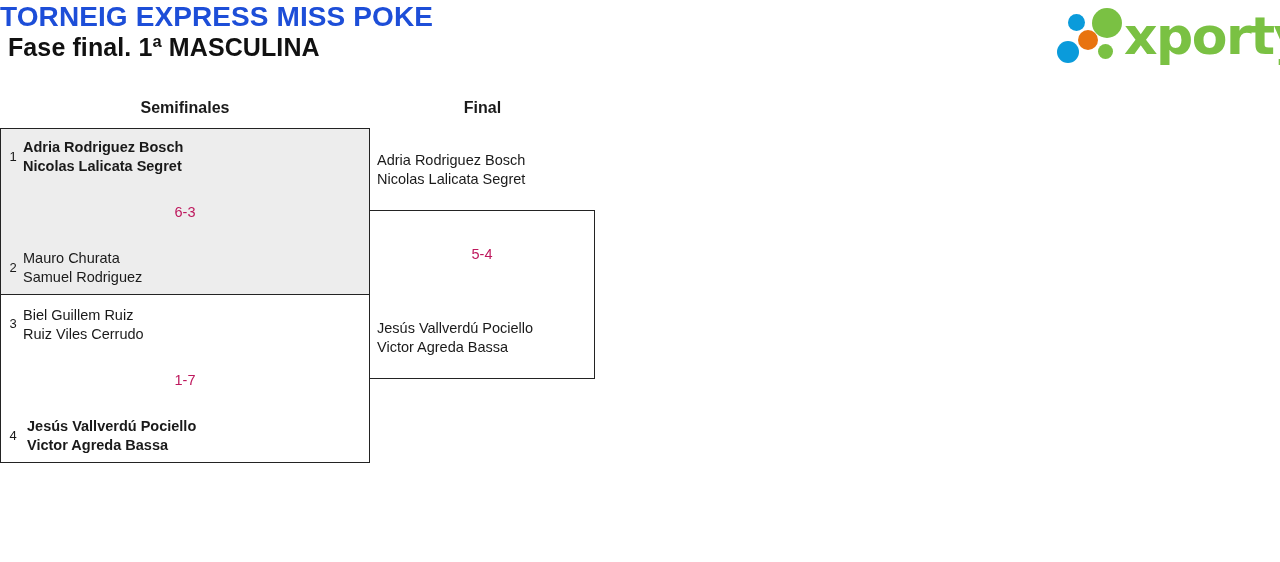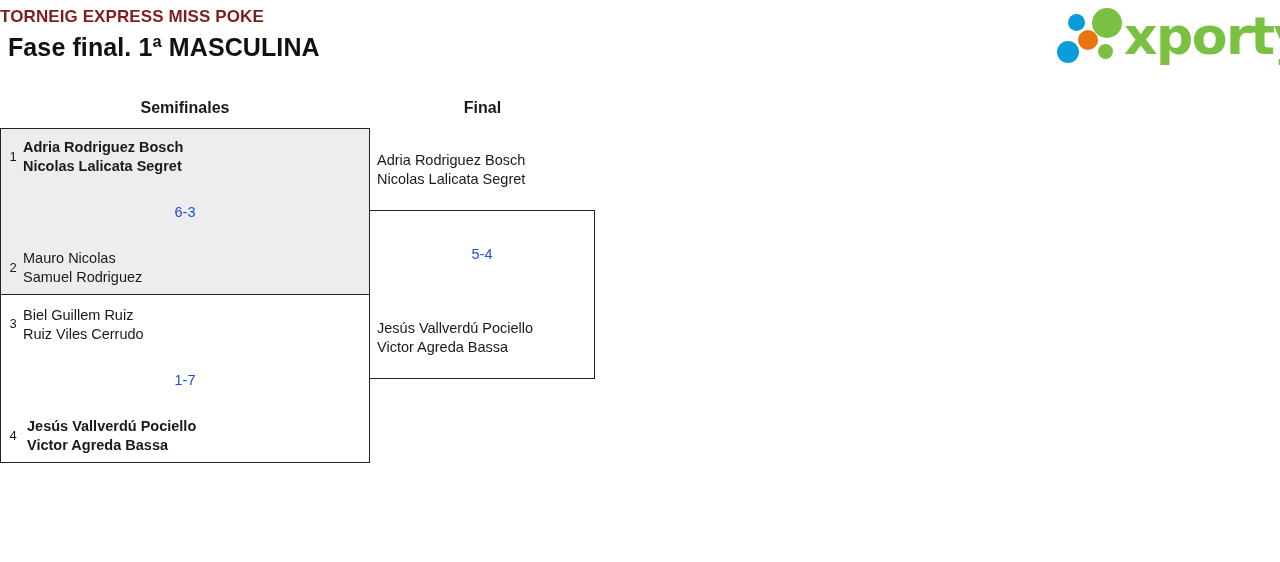--- a/index.html
+++ b/index.html
@@ -23,25 +23,25 @@
     left: 0; top: 0;
     width: 1280px;
     height: 80px;
   }
   #title-block {
     position: absolute;
     left: 0; top: 2px;
     width: 800px;
   }
   .title-line1 {
-    font-size: 17px;
+    font-size: 28px;
     font-weight: 700;
     line-height: 30px;
     letter-spacing: 0.1px;
-    color: #7f1d1d;
+    color: #1d4ed8;
     white-space: nowrap;
   }
   .title-line2 {
     font-size: 25px;
     font-weight: 700;
     line-height: 30px;
     letter-spacing: 0.1px;
     color: #111111;
     white-space: nowrap;
     margin-left: 8px;
@@ -124,21 +124,21 @@
     color: #1a1a1a;
     white-space: nowrap;
   }
   .team.winner { font-weight: 700; }
   .team .line { display: block; }
 
   .score {
     position: absolute;
     font-size: 14.5px;
     line-height: 18px;
-    color: #1d4ed8;
+    color: #be185d;
     text-align: center;
   }
 
   
   #sf1-seed-a { left: 2px;   top: 150px; }
   #sf1-team-a { left: 23px;  top: 138px; }
   #sf1-score  { left: 35px;  top: 203px; width: 300px; }
   #sf1-seed-b { left: 2px;   top: 261px; }
   #sf1-team-b { left: 23px;  top: 249px; }
 
@@ -184,21 +184,21 @@
 
   <div class="match-box filled" id="sf1"></div>
   <div class="seed" id="sf1-seed-a">1</div>
   <div class="team winner" id="sf1-team-a">
     <span class="line">Adria Rodriguez Bosch</span>
     <span class="line">Nicolas Lalicata Segret</span>
   </div>
   <div class="score" id="sf1-score">6-3</div>
   <div class="seed" id="sf1-seed-b">2</div>
   <div class="team" id="sf1-team-b">
-    <span class="line">Mauro Nicolas</span>
+    <span class="line">Mauro Churata</span>
     <span class="line">Samuel Rodriguez</span>
   </div>
 
   <div class="match-box plain" id="sf2"></div>
   <div class="seed" id="sf2-seed-a">3</div>
   <div class="team" id="sf2-team-a">
     <span class="line">Biel Guillem Ruiz</span>
     <span class="line">Ruiz Viles Cerrudo</span>
   </div>
   <div class="score" id="sf2-score">1-7</div>

